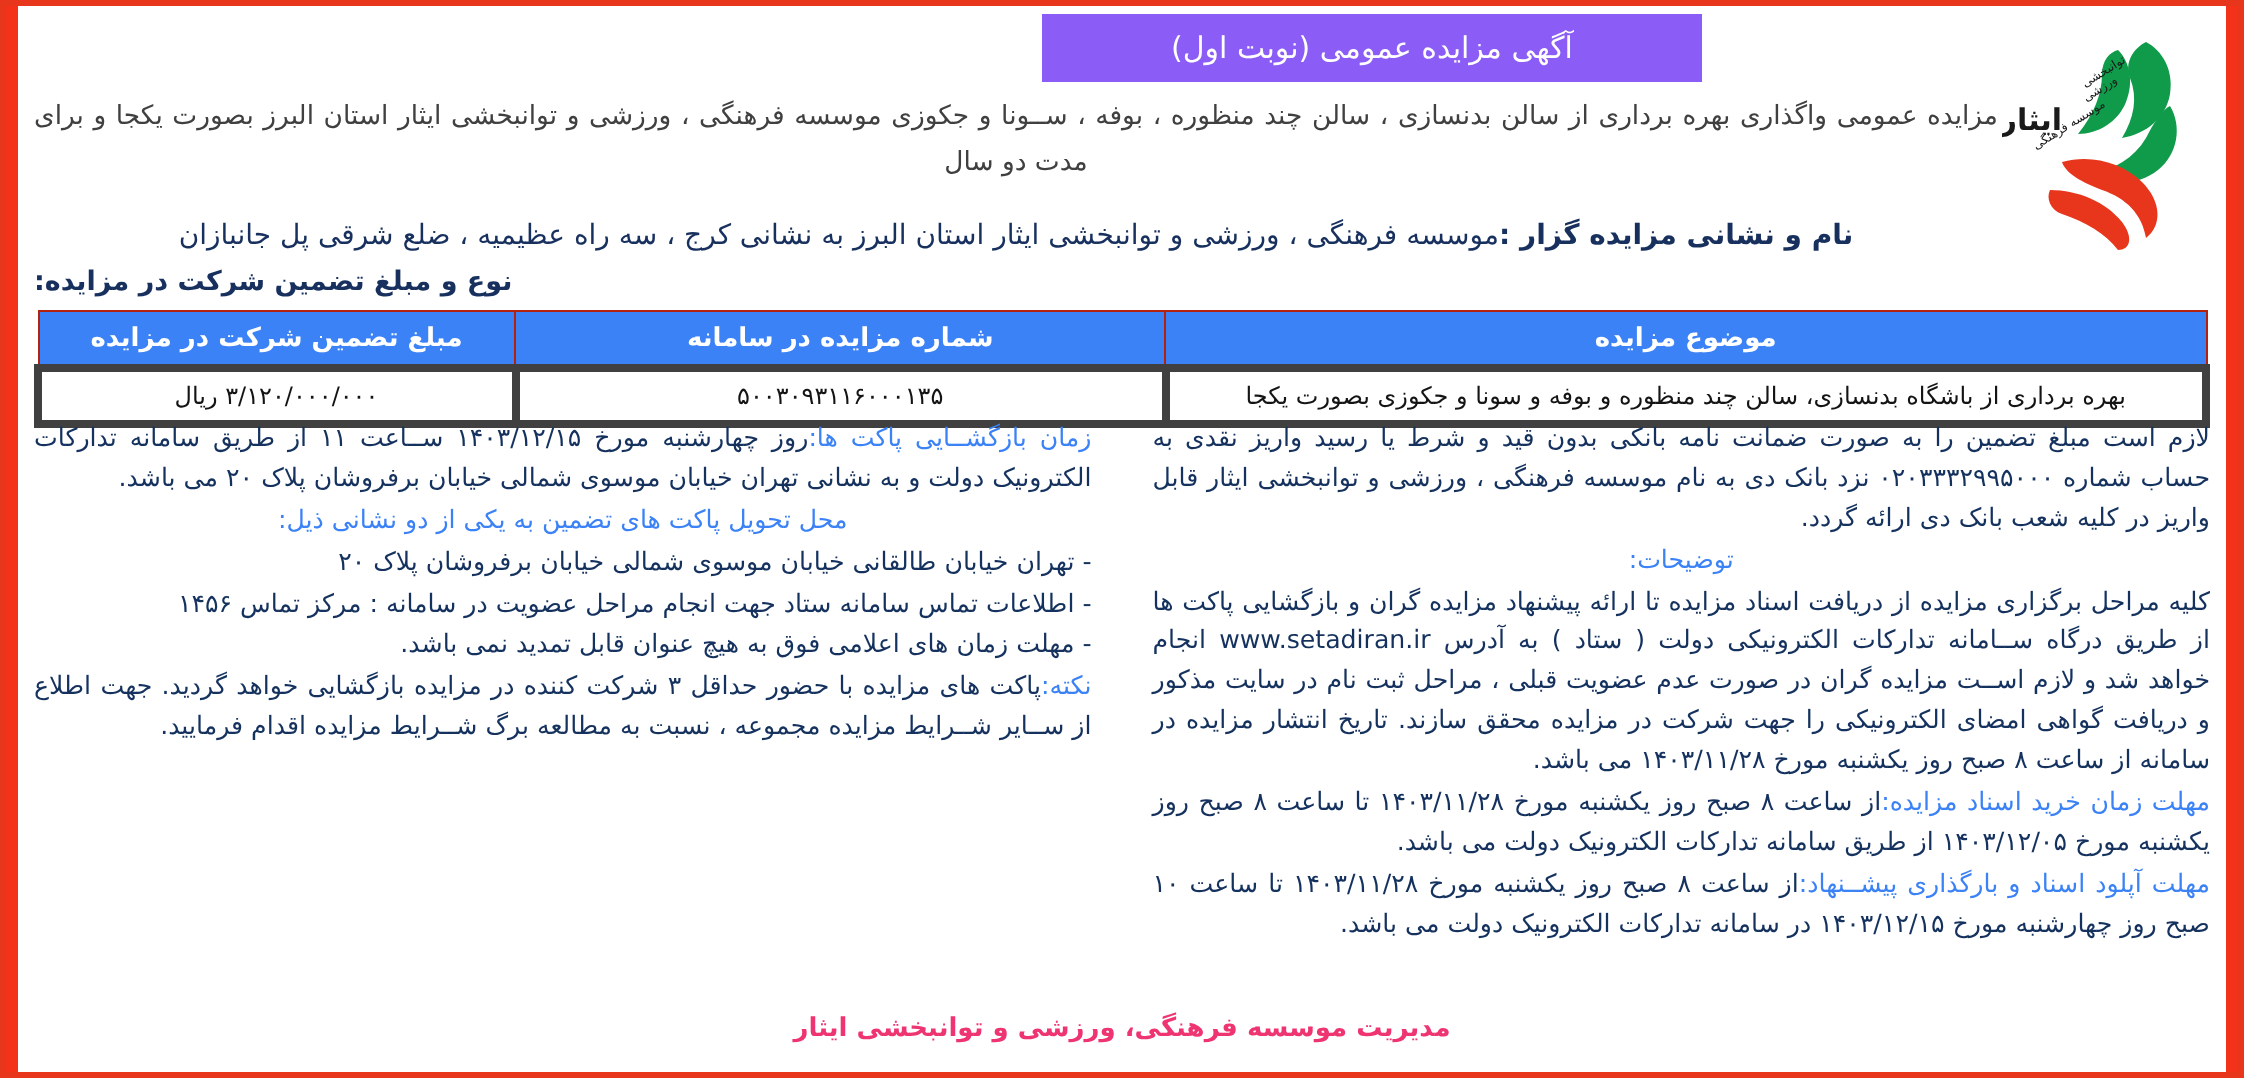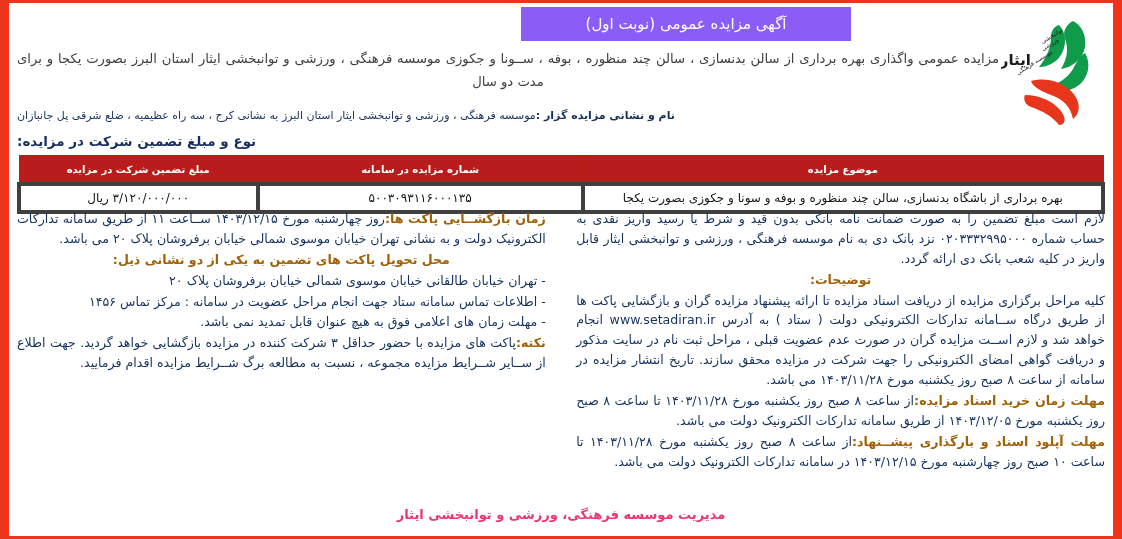--- a/index.html
+++ b/index.html
@@ -61,24 +61,24 @@
     color: #404040;
     line-height: 1.75;
     text-align: justify;
     text-align-last: center;
   }
   .gozar {
     position: absolute;
     top: 104px;
     right: 120px;
     left: 14px;
-    font-size: 11px;
+    font-size: 14px;
     color: #17305e;
     line-height: 1.6;
-    text-align: left;
+    text-align: center;
     white-space: nowrap;
   }
   .gozar b { color: #17305e; }
   .sub-head {
     position: absolute;
     top: 130px;
     right: 0;
     left: 14px;
     font-size: 13.5px;
     font-weight: bold;
@@ -89,23 +89,23 @@
   table.auction {
     position: absolute;
     top: 152px;
     right: 14px;
     left: 14px;
     border-collapse: collapse;
     width: calc(100% - 28px);
     table-layout: fixed;
   }
   table.auction th {
-    background: #b91c1c;
+    background: #3b82f6;
     color: #ffffff;
-    font-size: 10px;
+    font-size: 13px;
     font-weight: bold;
     height: 26px;
     border: 1px solid #b3220f;
     text-align: center;
     padding: 0 3px;
   }
   table.auction td {
     border: 4px solid #404040;
     font-size: 12px;
     color: #141414;
@@ -134,22 +134,22 @@
     color: #15325f;
     text-align: justify;
     text-align-last: right;
   }
   .col-right { right: 0; }
   .col-left  { left: 0; }
   .col p {
     margin: 0 0 1px 0;
   }
   .col .lbl {
-    font-weight: bold;
-    color: #a16207;
+    font-weight: normal;
+    color: #3b82f6;
   }
   .center-line { text-align: center; text-align-last: center; }
   .indent { text-align: right; text-align-last: right; }
   .url {
     direction: ltr;
     unicode-bidi: embed;
     font-weight: normal;
   }
   
   .signature {

